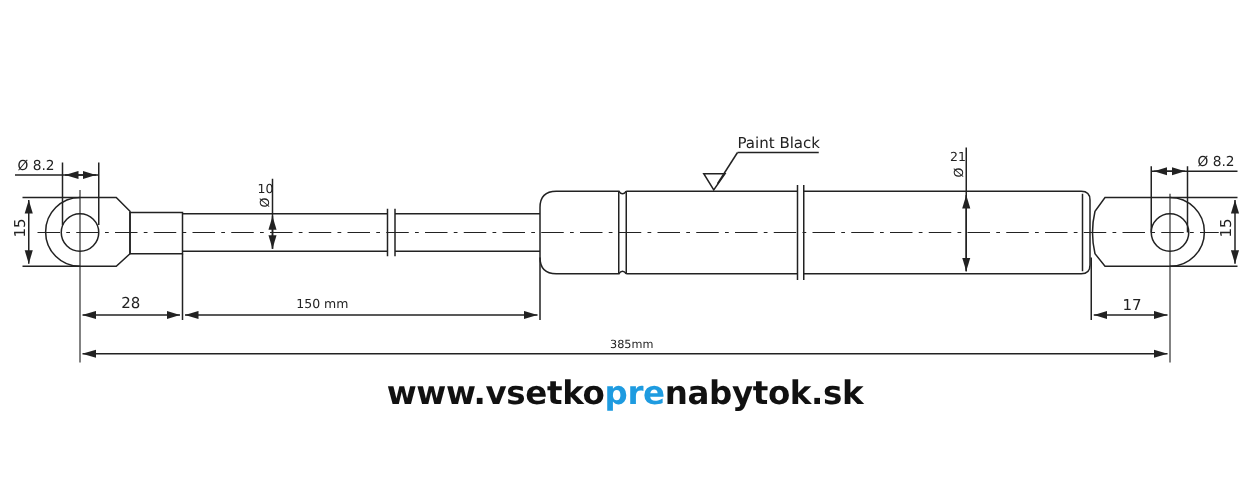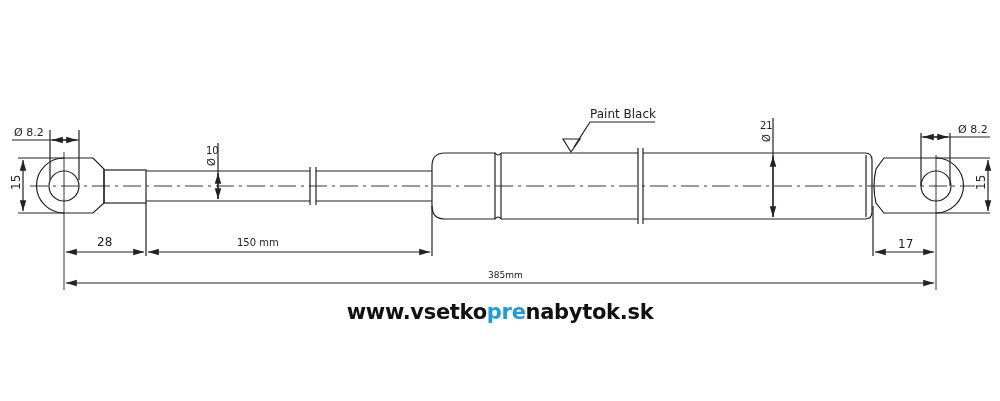--- a/index.html
+++ b/index.html
@@ -1,20 +1,20 @@
 <!DOCTYPE html>
 <html><head>
 <meta charset="utf-8">
 <style>
   html, body { margin:0; padding:0; background:#ffffff; }
   body { width:1000px; height:401px; position:relative; overflow:hidden; font-family:"DejaVu Sans", sans-serif; }
   #drawing { position:absolute; left:0; top:0; }
   .lbl { font-family:"DejaVu Sans", sans-serif; fill:#222; }
   .url { position:absolute; left:0; width:1000px; top:300px; text-align:center;
-         font-family:"DejaVu Sans", sans-serif; font-weight:bold; font-size:21px; color:#111; letter-spacing:-0.3px; }
+         font-family:"DejaVu Sans", sans-serif; font-weight:bold; font-size:26px; color:#111; letter-spacing:-0.3px; }
   .url .hl { color:#1e9be0; }
 </style>
 </head>
 <body>
 
 <svg id="drawing" width="1000" height="401" viewBox="0 0 1000 401">
   <defs>
     <marker id="arr" viewBox="0 0 10 6" refX="10" refY="3" markerWidth="9" markerHeight="6" orient="auto-start-reverse">
       <path d="M0,0 L10,3 L0,6 Z" fill="#222"></path>
     </marker>

